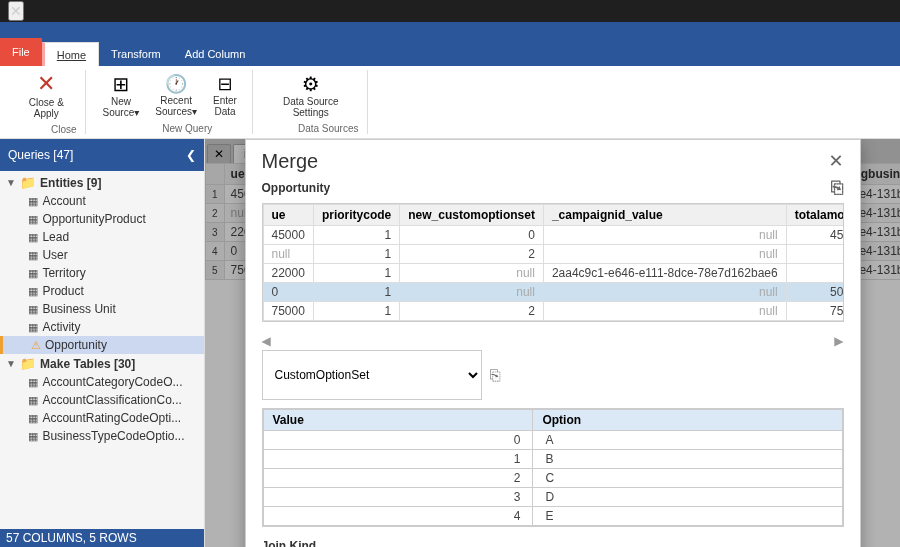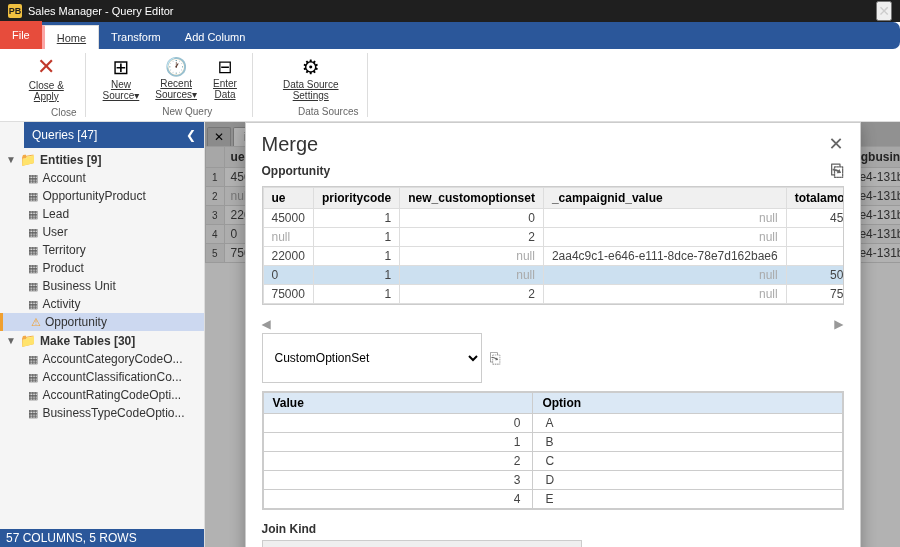--- a/index.html
+++ b/index.html
@@ -23,24 +23,23 @@
 
     
     .ribbon {
       background: #fff;
       flex-shrink: 0;
       border-bottom: 1px solid #ddd;
     }
     .ribbon-tabs {
       display: flex;
       background: #2b579a;
-      height: 27px;
+      height: 44px;
       align-items: flex-end;
       padding-left: 0;
-      border-radius: 7px;
     }
     .ribbon-tab {
       padding: 4px 12px 4px 12px;
       color: #fff;
       cursor: pointer;
       font-size: 11px;
       height: 24px;
       display: flex;
       align-items: center;
     }
@@ -80,21 +79,21 @@
       display: flex;
       flex-direction: column;
       align-items: center;
       padding: 2px 6px;
       cursor: pointer;
       border: 1px solid transparent;
       border-radius: 2px;
       min-width: 36px;
     }
     .ribbon-btn .btn-icon { font-size: 20px; line-height: 1; }
-    .ribbon-btn .btn-label { font-size: 10px; color: #333; margin-top: 2px; text-align: center; white-space: nowrap; text-decoration: underline; }
+    .ribbon-btn .btn-label { font-size: 10px; color: #333; margin-top: 2px; text-align: center; white-space: nowrap; }
     .ribbon-btn.large { min-width: 40px; }
 
     
     .main-area {
       display: flex;
       flex: 1;
       overflow: hidden;
     }
 
     
@@ -107,22 +106,21 @@
       flex-shrink: 0;
     }
     .queries-header {
       background: #2b579a;
       color: #fff;
       padding: 4px 8px;
       font-size: 11px;
       display: flex;
       align-items: center;
       justify-content: space-between;
-      height: 26px;
-      margin-left: 24px;
+      height: 32px;
     }
     .queries-tree { flex: 1; overflow-y: auto; padding: 2px 0; }
     .tree-group-header {
       display: flex;
       align-items: center;
       padding: 2px 6px;
       cursor: pointer;
       font-size: 11px;
       font-weight: bold;
       color: #333;
@@ -254,24 +252,20 @@
     .option-table { border-collapse: collapse; font-size: 11px; width: 100%; }
     .option-table th { background: #dbe8f5; border: 1px solid #ccc; padding: 3px 9px; text-align: left; }
     .option-table td { border: 1px solid #ccc; padding: 2px 12px; text-align: right; color: #444; }
     .option-table td.option-text { text-align: left; }
     .join-kind-label { font-size: 12px; font-weight: bold; color: #333; margin-bottom: 4px; }
   </style>
 </head>
 <body>
 
 <div class="title-bar">
-  <div class="title-bar-left">
-    <div class="title-bar-icon">PB</div>
-    <span class="title-bar-text">Sales Manager - Query Editor</span>
-  </div>
   <button class="title-bar-close">✕</button>
 </div>
 
 <div class="ribbon">
   <div class="ribbon-tabs">
     <div class="ribbon-tab file-tab">File</div>
     <div class="ribbon-tab active">Home</div>
     <div class="ribbon-tab">Transform</div>
     <div class="ribbon-tab">Add Column</div>
   </div>

